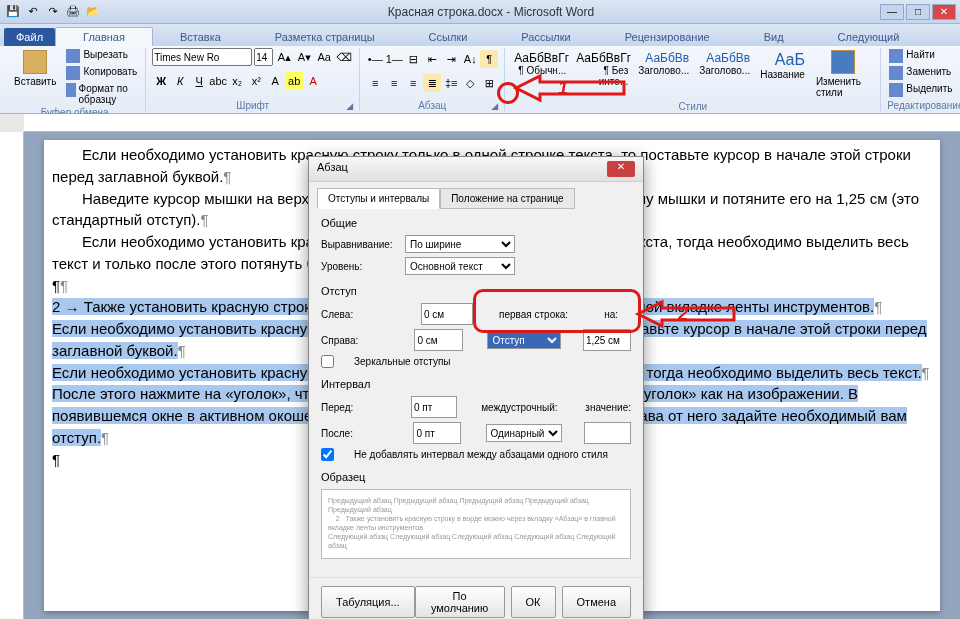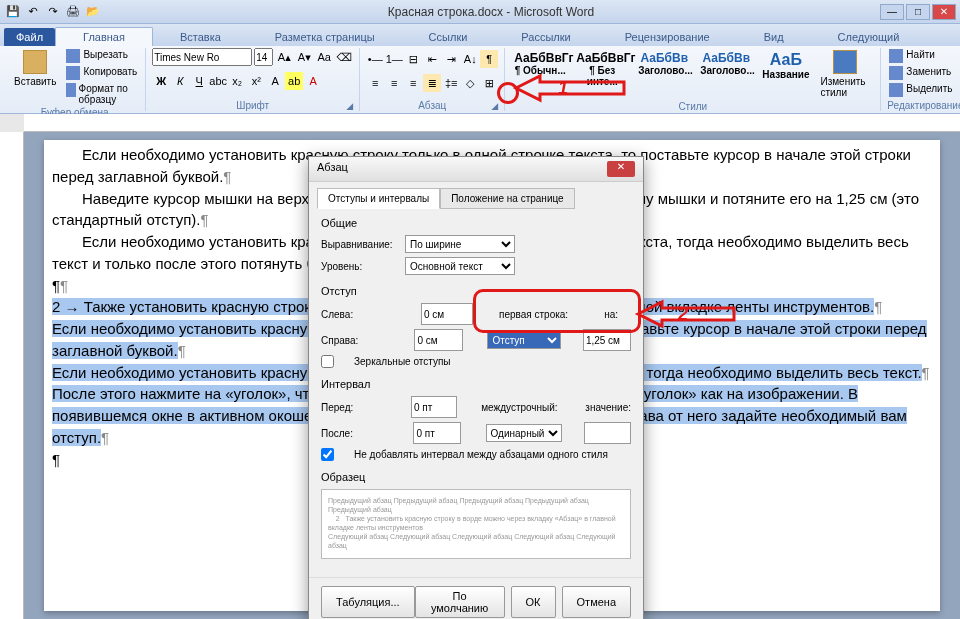--- a/index.html
+++ b/index.html
@@ -30,21 +30,21 @@
     .big-btn .ico { width: 24px; height: 24px; background: #d8b060; border: 1px solid #b89040; margin-bottom: 2px; }
     .small-row { display: flex; flex-direction: column; gap: 1px; font-size: 10px; }
     .small-item { display: flex; align-items: flex-start; gap: 3px; padding: 1px 2px; }
     .small-ico { width: 14px; height: 14px; background: #6688cc; }
     .font-sel { display: flex; gap: 2px; }
     .font-sel select, .font-sel input { font-size: 10px; height: 18px; }
     .font-name { width: 100px; }
     .font-size { width: 19px; }
     .toolbar-row { display: flex; gap: 1px; margin-top: 2px; }
     .tbtn { width: 18px; height: 18px; border: 1px solid transparent; display: flex; align-items: center; justify-content: center; font-size: 11px; }
-    .style-item { width: 58px; font-size: 10px; text-align: center; padding: 2px; border: 1px solid transparent; font-weight: bold; }
+    .style-item { width: 58px; font-size: 10px; text-align: right; padding: 2px; border: 1px solid transparent; }
     .style-item .preview { font-size: 12px; color: #1f5faf; }
     
     
     .ruler { height: 18px; background: #fff; border-bottom: 1px solid #bbb; position: relative; margin-left: 24px; }
     
     
     .doc-area { position: relative; height: 487px; background: #93a5bd; display: flex; }
     .vruler { width: 24px; background: #fff; border-right: 1px solid #bbb; }
     .page-wrap { flex: 1; padding: 8px 20px; overflow: hidden; }
     .page { background: #fff; width: 100%; height: 100%; padding: 4px 8px; box-shadow: 0 2px 6px rgba(0,0,0,0.3); font-family: 'Times New Roman', serif; font-size: 15px; line-height: 1.45; color: #000; }

